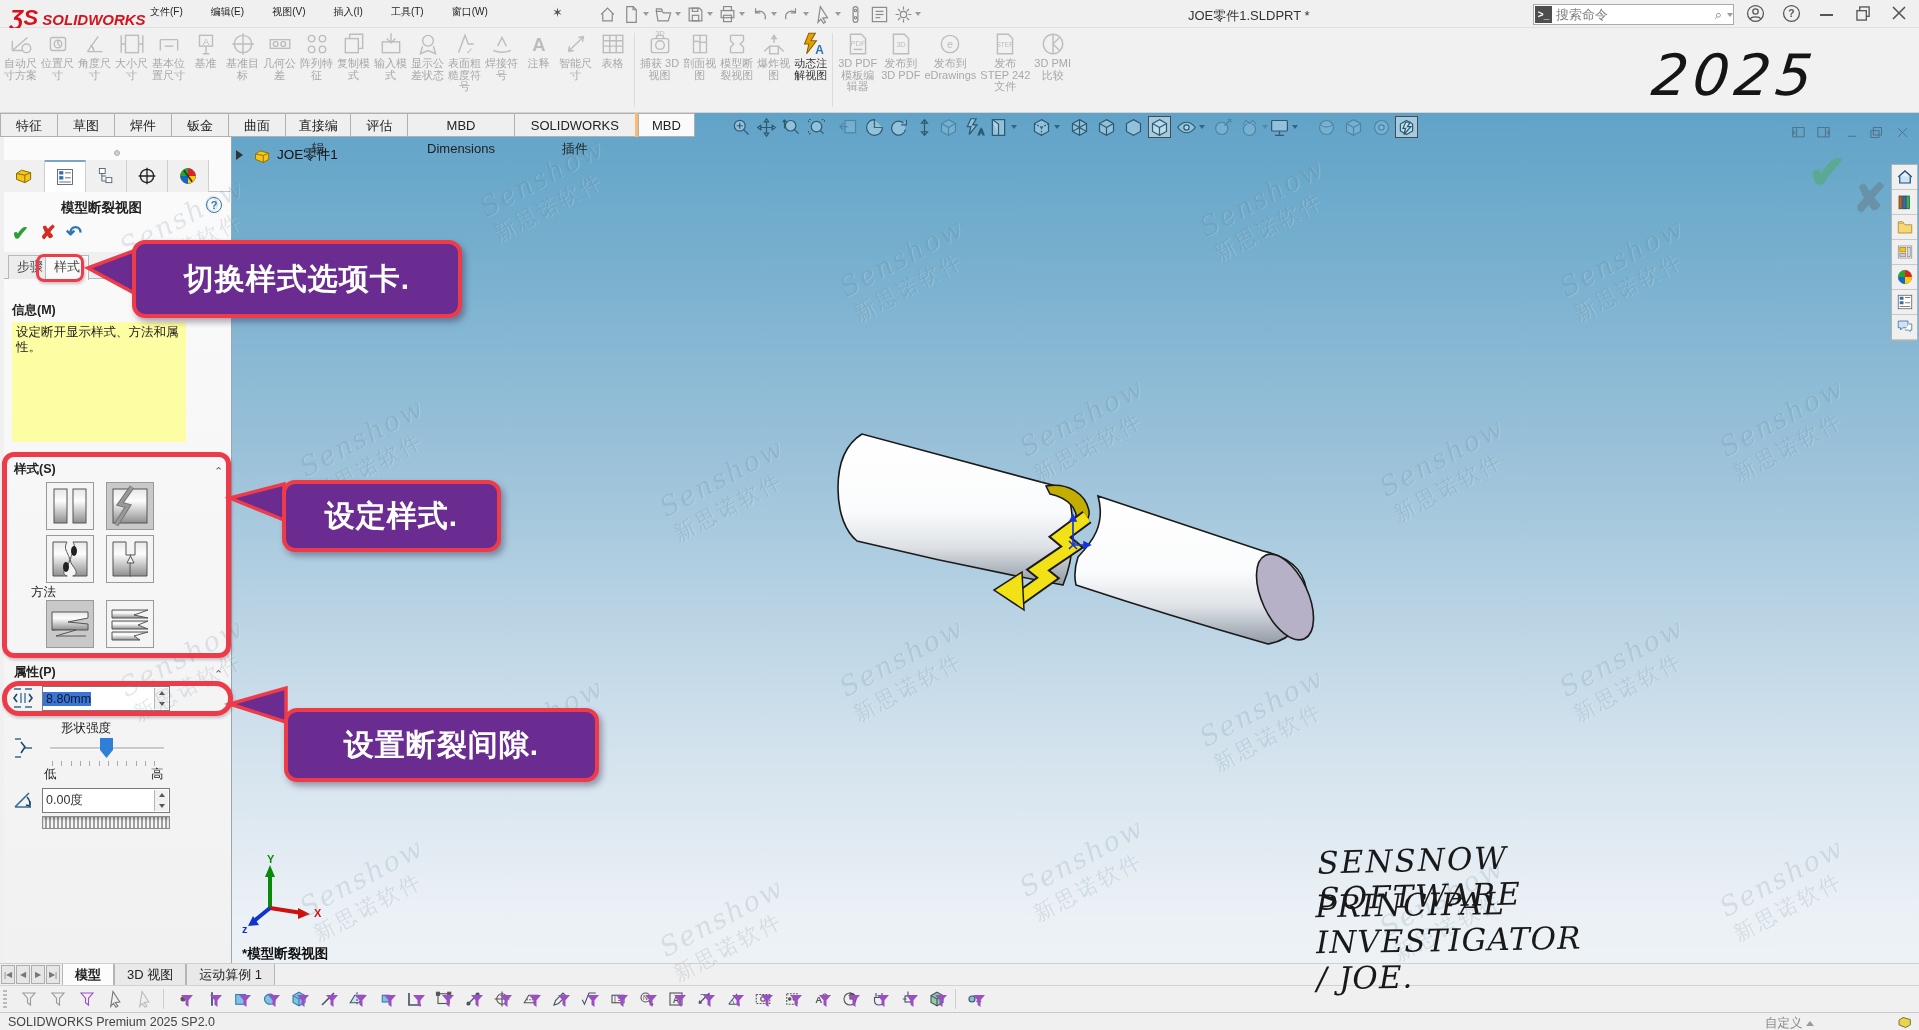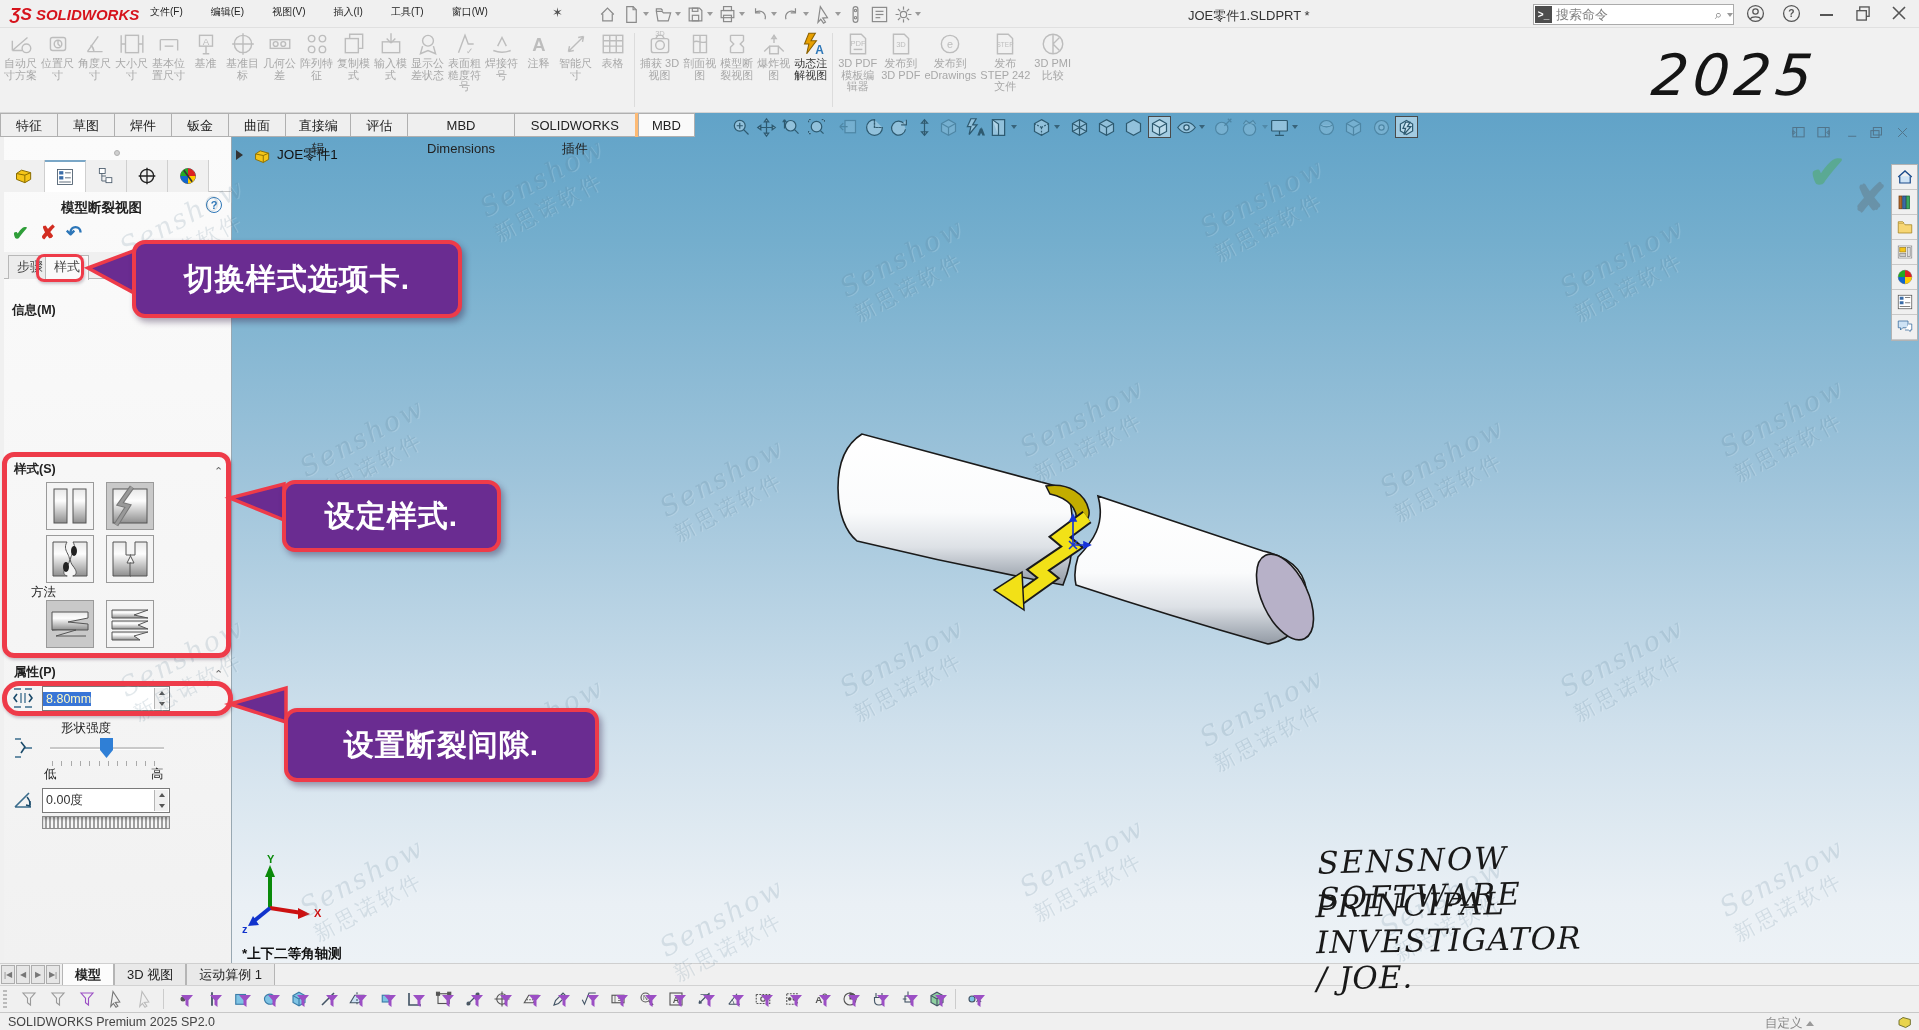--- a/index.html
+++ b/index.html
@@ -2,21 +2,21 @@
 <html><head>
 <meta charset="utf-8">
 <style>
 *{margin:0;padding:0;box-sizing:border-box}
 html,body{width:1919px;height:1030px;overflow:hidden}
 body{font-family:"Liberation Sans",sans-serif;background:#f0f0f0;position:relative;font-size:13px;color:#333}
 svg{display:block;overflow:visible}
 
 #titlebar{position:absolute;left:0;top:0;width:1919px;height:28px;background:#f0f0f0;border-bottom:1px solid #e0e0e0}
 #logo{position:absolute;left:10px;top:5px;font-weight:bold;font-style:italic;font-size:15px;color:#d6131c;letter-spacing:0}
-#logo .bp{font-size:17px}
+#logo .bp{font-size:22px}
 #menubar{position:absolute;left:136px;top:0;height:28px;display:flex;align-items:center}
 .menu-item{padding:0 14px;font-size:10px;color:#222;height:32px;line-height:28px}
 #pin-icon{position:absolute;left:552px;top:5px;color:#555}
 #quickbar{position:absolute;left:598px;top:2px;height:24px;display:flex;align-items:center}
 .q-item{display:flex;align-items:center;margin-right:5px}
 .q-item svg{width:19px;height:19px}
 .q-item svg *{stroke:#8a8a8a;fill:none;stroke-width:1.5}
 .caret{width:0;height:0;border-left:3.5px solid transparent;border-right:3.5px solid transparent;border-top:4px solid #9a9a9a;margin-left:2px}
 #doc-title{position:absolute;left:1188px;top:7px;font-size:13px;color:#333}
 #searchbox{position:absolute;left:1533px;top:4px;width:201px;height:21px;background:#fff;border:1px solid #ababab;display:flex;align-items:center}
@@ -83,21 +83,21 @@
 .stbtn{position:absolute;width:48px;height:48px;border:1px solid #9a9a9a;background:#f4f4f4;display:flex;align-items:center;justify-content:center}
 .stbtn.sel{background:#c9c9c9}
 .stbtn svg{width:40px;height:40px}
 #method-label{position:absolute;left:27px;top:447px;font-size:12.5px;color:#222}
 #prop-label{position:absolute;left:10px;top:527px;font-weight:bold;font-size:12.5px;color:#222}
 #prop-caret{position:absolute;left:210px;top:531px;color:#666;font-size:11px}
 .pm-ico{position:absolute;width:24px;height:26px}
 .pm-ico svg{width:24px;height:26px}
 .pm-input{position:absolute;left:38px;width:128px;height:25px;border:1px solid #7a7a7a;background:#fff;font-size:12.5px;display:flex;align-items:center}
 .pm-input .val{padding-left:3px}
-.pm-input .val.selhl{background:#3875d7;color:#fef9c3}
+.pm-input .val.selhl{background:#3875d7;color:#0f172a}
 .spin{position:absolute;right:1px;top:1px;width:14px;height:21px;background:#f0f0f0;border-left:1px solid #b5b5b5;display:flex;flex-direction:column;align-items:center;justify-content:space-around}
 .spin i{width:0;height:0;border-left:3.5px solid transparent;border-right:3.5px solid transparent}
 .spin i.up{border-bottom:4px solid #555}
 .spin i.dn{border-top:4px solid #555}
 #strength-label{position:absolute;left:57px;top:583px;font-size:12.5px;color:#222}
 #slider{position:absolute;left:46px;top:600px;width:114px;height:26px}
 #slider .track{position:absolute;left:0;top:10px;width:114px;height:3px;background:#c9c9c9;border-bottom:1px solid #fff}
 #slider .handle{position:absolute;left:50px;top:1px;width:13px;height:20px;background:#2f7fd6;clip-path:polygon(0 0,100% 0,100% 60%,50% 100%,0 60%)}
 #slider .ticks{position:absolute;left:2px;top:24px;width:112px;height:5px;background:repeating-linear-gradient(90deg,#aaa 0 1px,transparent 1px 9.3px)}
 #low-label{position:absolute;left:40px;top:629px;font-size:12.5px;color:#222}
@@ -761,21 +761,21 @@
     <line x1="30" y1="55" x2="30" y2="20" stroke="#0a8a0a" stroke-width="4"></line>
     <polygon points="30,12 25,24 35,24" fill="#0a8a0a"></polygon>
     <text x="27" y="10" font-size="11" fill="#0a8a0a" font-weight="bold">Y</text>
     <line x1="30" y1="55" x2="62" y2="60" stroke="#cc1111" stroke-width="4"></line>
     <polygon points="70,61 58,55 58,66" fill="#cc1111"></polygon>
     <text x="74" y="64" font-size="11" fill="#cc1111" font-weight="bold">X</text>
     <line x1="30" y1="55" x2="14" y2="68" stroke="#1133cc" stroke-width="4"></line>
     <polygon points="8,73 19,72 13,63" fill="#1133cc"></polygon>
     <text x="2" y="80" font-size="11" fill="#1133cc" font-weight="bold">z</text>
   </svg>
-  <div id="view-label">*上下二等角轴测</div>
+  <div id="view-label">*模型断裂视图</div>
 </div>
 
 <div id="panel">
   <div id="panel-grip"></div>
   <div id="pm-tabs">
       <div class="pm-tab">
         <svg viewBox="0 0 24 24">
           <path d="M3 9l6-4 11 3v8l-7 4L3 16z" fill="#f5c518" stroke="#8a6d00" stroke-width="1.2"></path>
           <path d="M3 9l10 2 7-3M13 11v9" fill="none" stroke="#8a6d00" stroke-width="1.2"></path>
         </svg>
@@ -817,20 +817,23 @@
   <div id="pm-title">模型断裂视图</div>
   <div id="pm-help">?</div>
   <div id="pm-ok">✔</div>
   <div id="pm-cancel">✘</div>
   <div id="pm-undo">↷</div>
   <div id="pm-minitabs">
     <div class="mini-tab" style="left:4px">步骤</div>
     <div class="mini-tab sel" style="left:41px">样式</div>
   </div>
   <div id="info-label">信息(M)</div>
+  <div id="info-box">
+      <div>设定断开显示样式、方法和属性。</div>
+    </div>
   <div id="style-label">样式(S)</div>
   <div id="style-caret">⌃</div>
   <div class="stbtn" style="left:42px;top:345px">
       <svg viewBox="0 0 40 40" id="sb1">
         <defs>
           <linearGradient id="g1" x1="0" y1="0" x2="0" y2="1">
             <stop offset="0" stop-color="#e8e8e8"></stop>
             <stop offset="0.35" stop-color="#fdfdfd"></stop>
             <stop offset="0.75" stop-color="#b9b9b9"></stop>
             <stop offset="1" stop-color="#8f8f8f"></stop>

